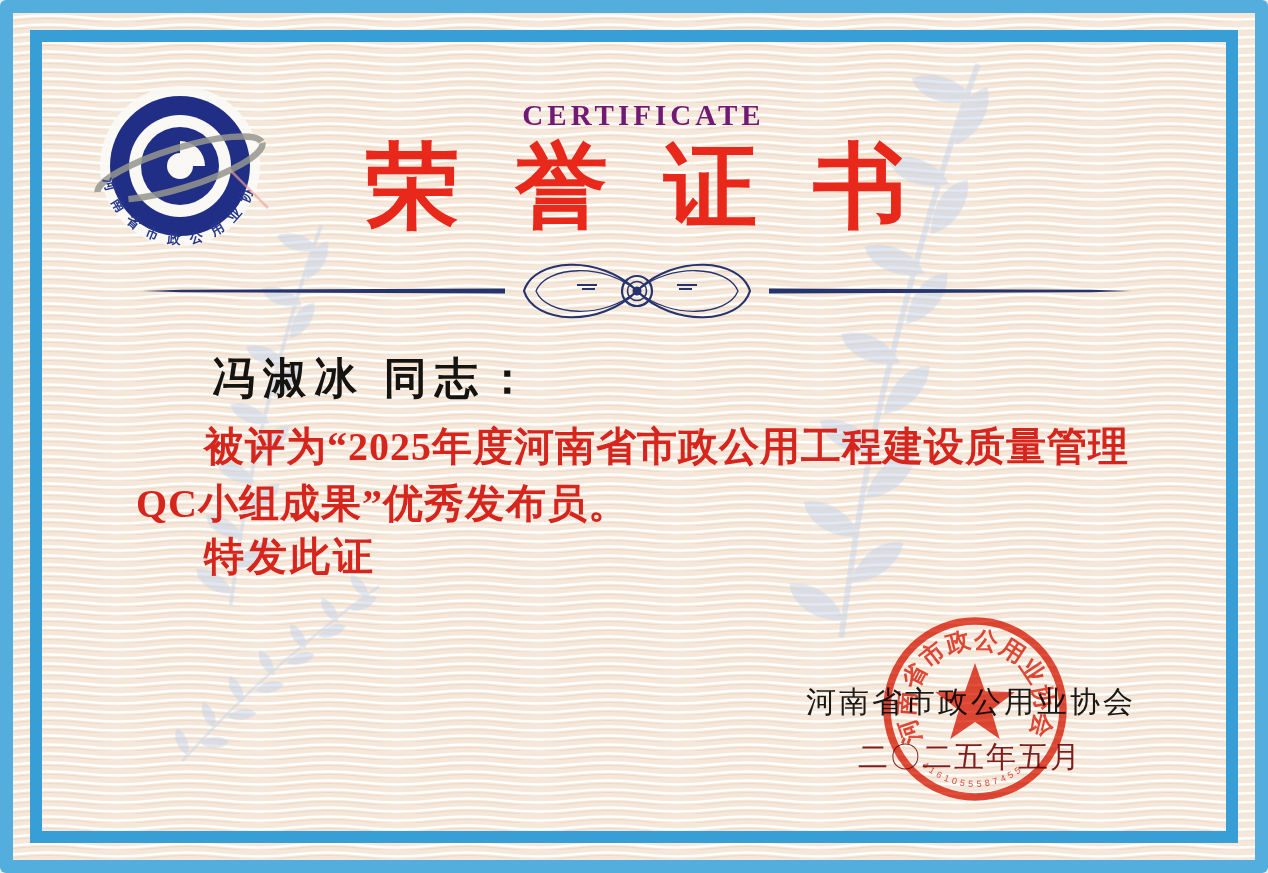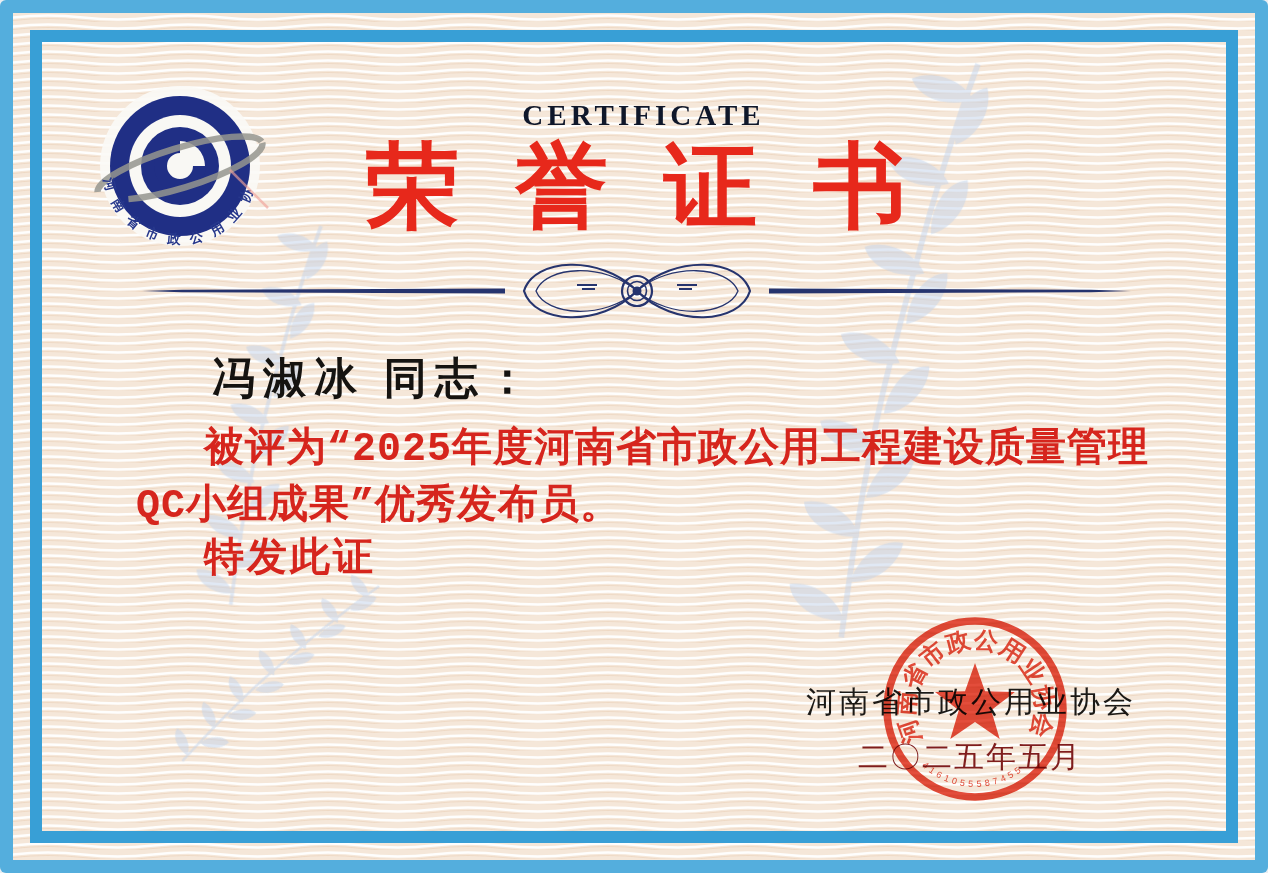--- a/index.html
+++ b/index.html
@@ -10,35 +10,35 @@
     font-family:"Liberation Serif", serif;
   }
   .paper-layer{position:absolute;left:13px;top:13px;right:13px;bottom:13px;}
   .inner-band{
     position:absolute;left:30px;top:30px;right:30px;bottom:30px;
     border:12px solid #389fd6;pointer-events:none;
   }
   .abs{position:absolute;}
   .title-en{
     left:0;right:0;top:99px;text-align:center;
-    font-size:29px;font-weight:700;color:#0f172a;
+    font-size:29px;font-weight:700;color:#701a75;
     letter-spacing:4px;padding-left:19px;
     font-family:"Liberation Serif", serif;
   }
   .title-cn{
     left:0;right:0;top:133px;text-align:center;
     font-size:93px;font-weight:900;color:#e7281b;
     letter-spacing:56px;padding-left:60px;line-height:1.15;
     font-family:"Liberation Sans", sans-serif;
   }
   .salutation{
     left:204px;top:350px;font-size:43px;color:#151310;
     letter-spacing:8px;font-weight:700;margin-left:8px;
   }
-  .body-line{color:#d6251d;font-weight:700;font-size:40px;letter-spacing:1px;white-space:nowrap;font-family:Liberation Mono, monospace;}
+  .body-line{color:#d6251d;font-weight:700;font-size:40px;letter-spacing:1px;white-space:nowrap;}
   .line1{left:204px;top:419px;}
   .line2{left:136px;top:476px;}
   .line3{left:204px;top:529px;letter-spacing:3px;}
   .issuer{left:806px;top:682px;font-size:30px;color:#1b1916;letter-spacing:3px;white-space:nowrap;}
   .date{left:858px;top:737px;font-size:30px;color:#7f1d1d;letter-spacing:2px;white-space:nowrap;}
   .seal-svg{mix-blend-mode:multiply;}
 </style>
 </head>
 <body>
 

